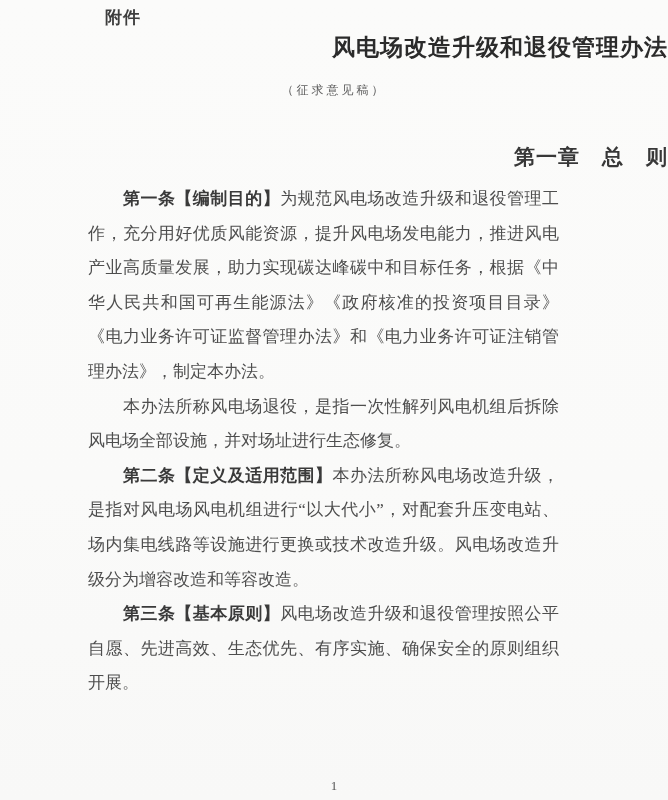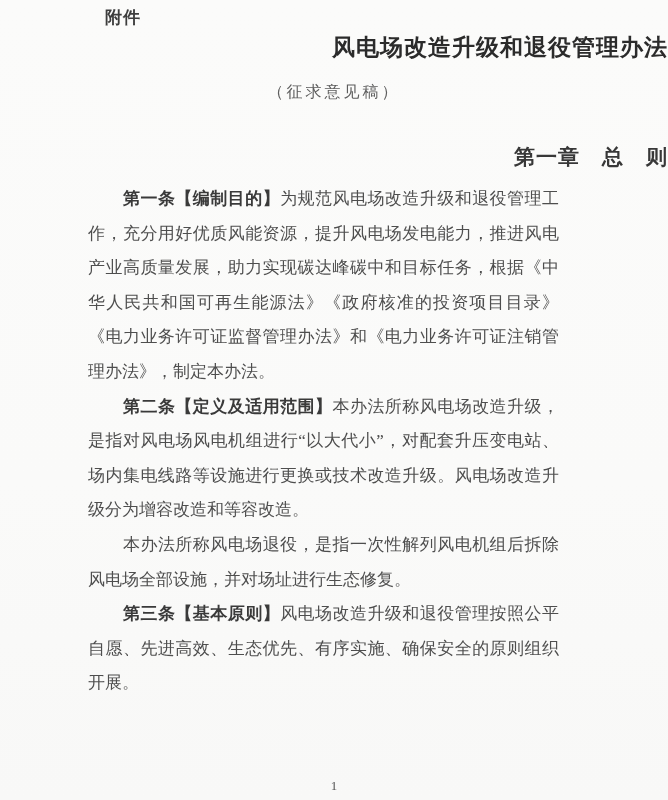--- a/index.html
+++ b/index.html
@@ -38,21 +38,21 @@
     font-weight: 700;
     color: #2b2b2b;
     letter-spacing: 1px;
   }
   .doc-subtitle {
     position: absolute;
     top: 82px;
     left: 0;
     width: 100%;
     text-align: center;
-    font-size: 16px;
+    font-size: 12px;
     color: #5d5d5d;
     letter-spacing: 3px;
     font-family: Liberation Mono, monospace;
   }
   .chapter-heading {
     position: absolute;
     top: 143px;
     left: 0;
     width: 100%;
     margin: 0;
@@ -98,19 +98,19 @@
   <div class="attachment">附件</div>
 
   <h1 class="doc-title">风电场改造升级和退役管理办法</h1>
 
   <div class="doc-subtitle">（征求意见稿）</div>
 
   <h2 class="chapter-heading">第一章　总　则</h2>
 
   <div class="doc-body">
       <p class="para"><b>第一条【编制目的】</b><span>为规范风电场改造升级和退役管理工作，充分用好优质风能资源，提升风电场发电能力，推进风电产业高质量发展，助力实现碳达峰碳中和目标任务，根据《中华人民共和国可再生能源法》《政府核准的投资项目目录》《电力业务许可证监督管理办法》和《电力业务许可证注销管理办法》，制定本办法。</span></p>
+      <p class="para"><span>本办法所称风电场退役，是指一次性解列风电机组后拆除风电场全部设施，并对场址进行生态修复。</span></p>
       <p class="para"><b>第二条【定义及适用范围】</b><span>本办法所称风电场改造升级，是指对风电场风电机组进行“以大代小”，对配套升压变电站、场内集电线路等设施进行更换或技术改造升级。风电场改造升级分为增容改造和等容改造。</span></p>
-      <p class="para"><span>本办法所称风电场退役，是指一次性解列风电机组后拆除风电场全部设施，并对场址进行生态修复。</span></p>
       <p class="para"><b>第三条【基本原则】</b><span>风电场改造升级和退役管理按照公平自愿、先进高效、生态优先、有序实施、确保安全的原则组织开展。</span></p>
     </div>
 
   <div class="page-number">1</div>
 </div>
 
 </body></html>

